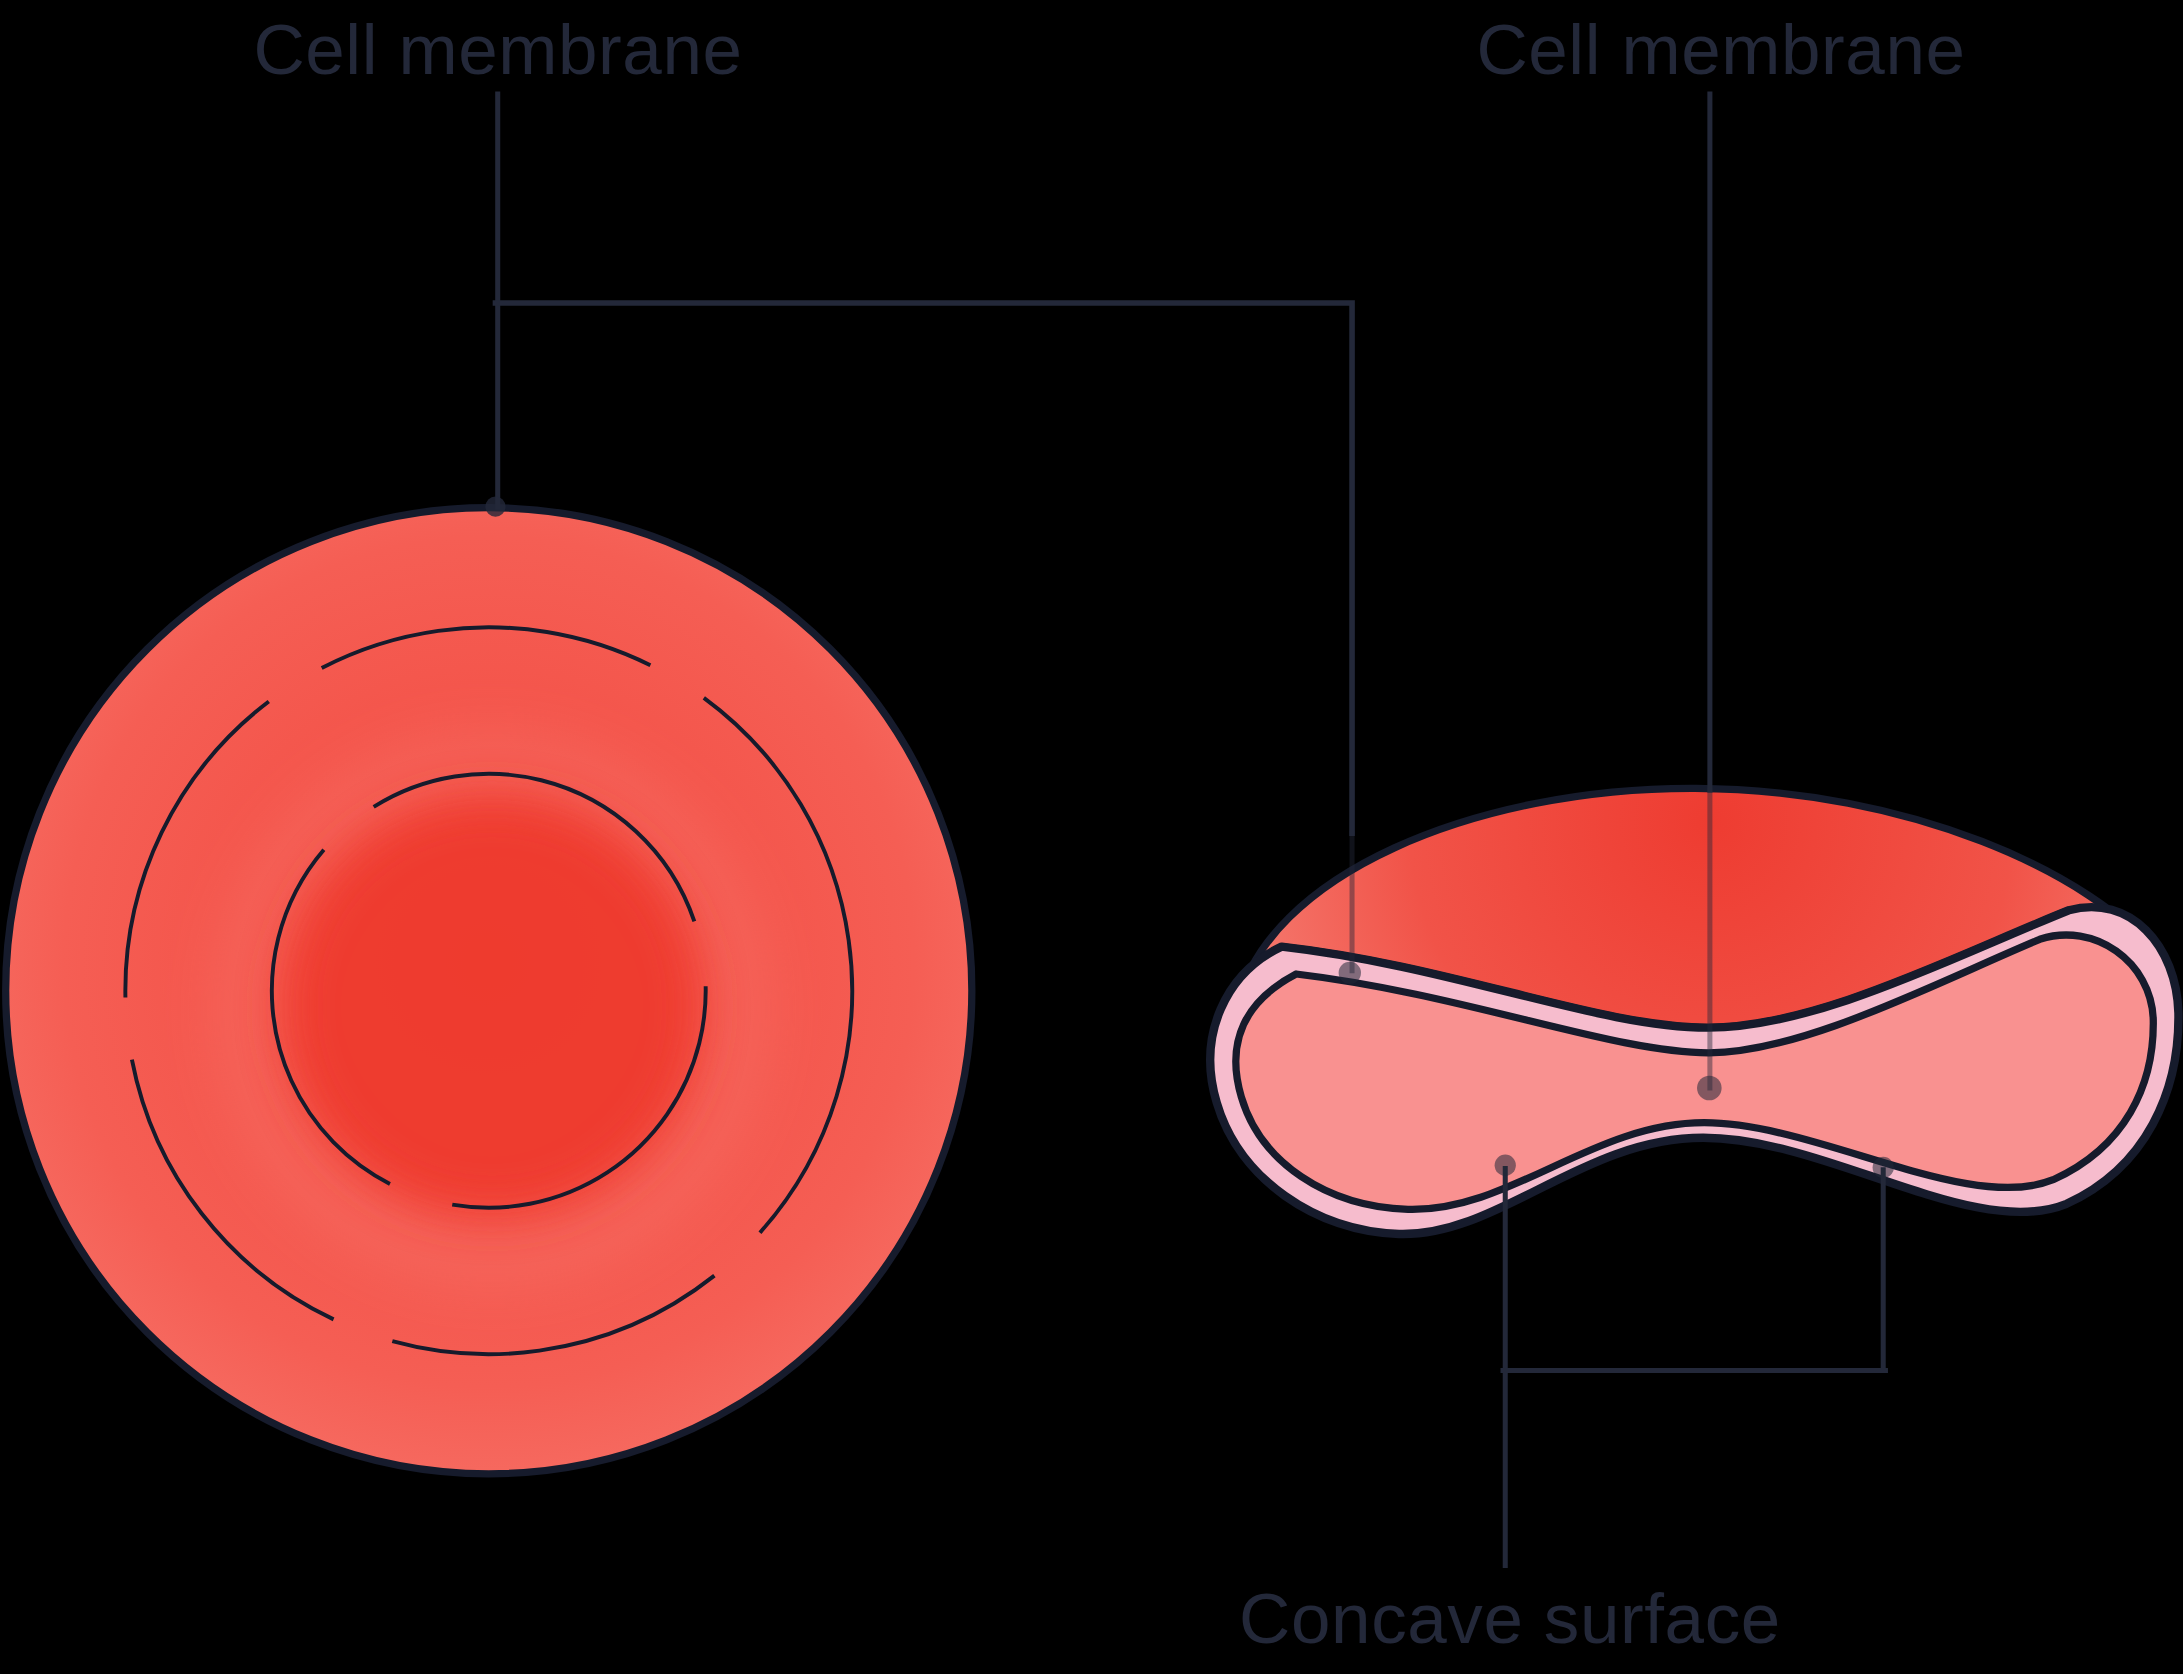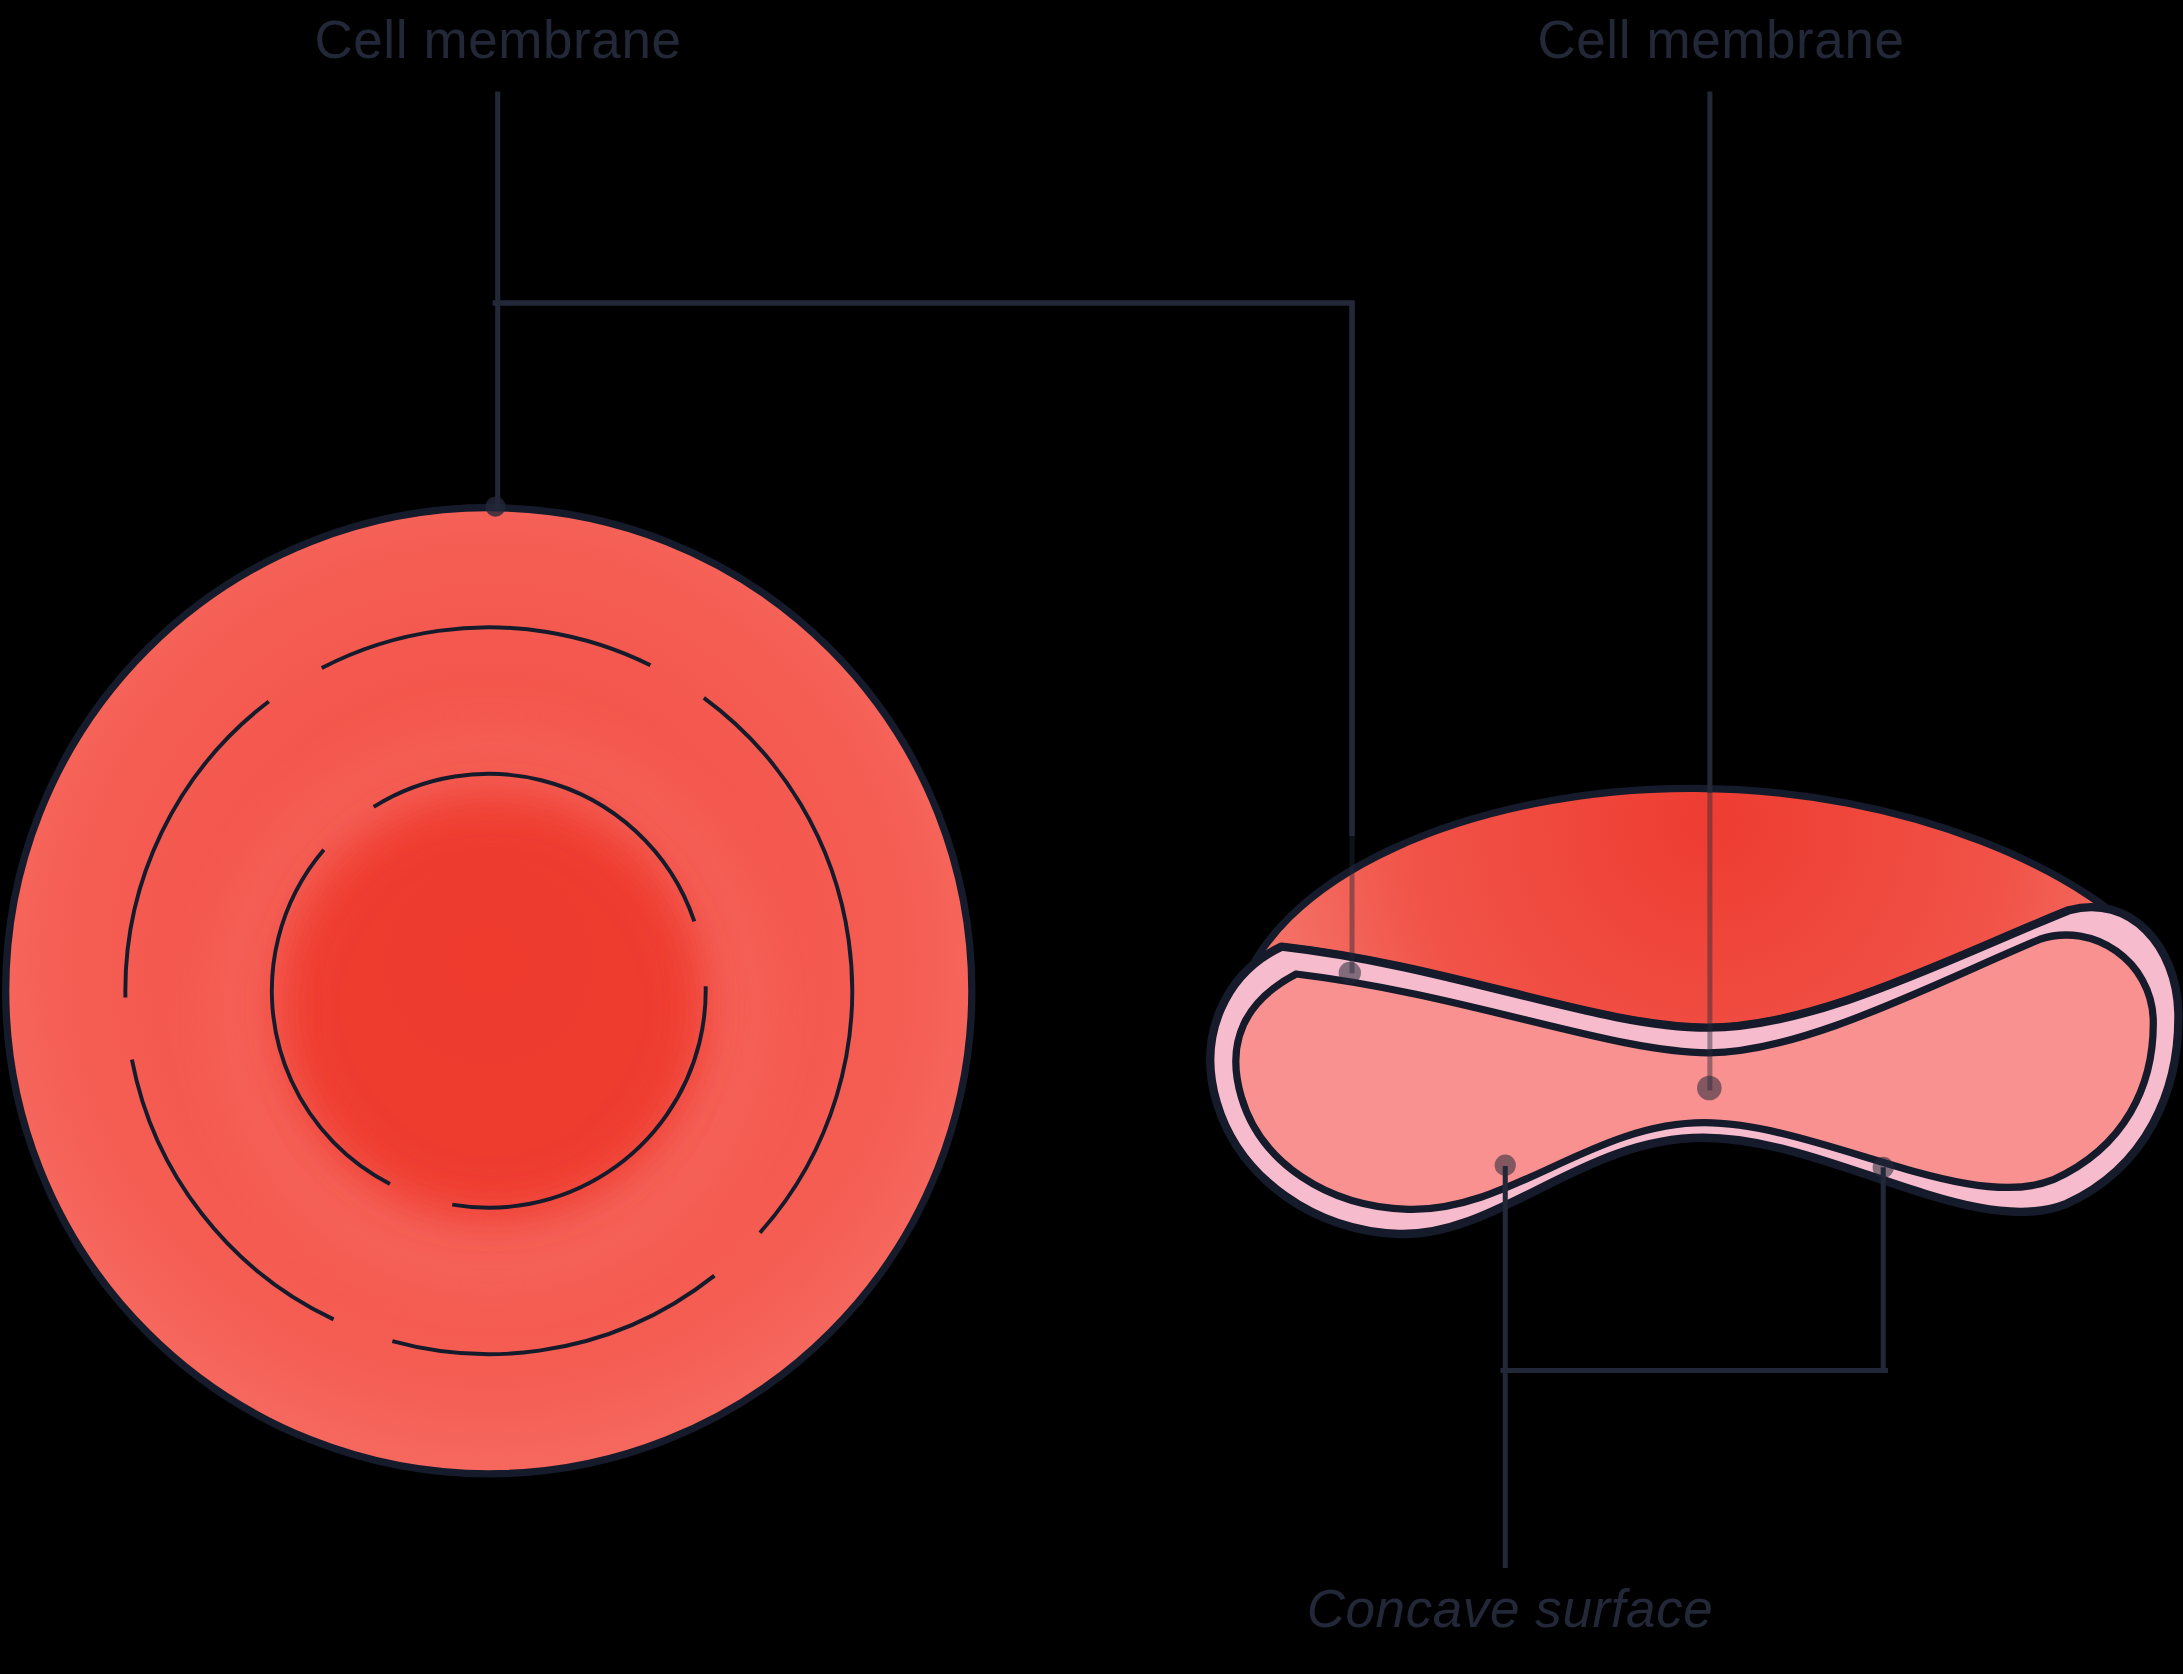--- a/index.html
+++ b/index.html
@@ -17,21 +17,21 @@
     height:1674px;
     background:#000000;
   }
   .stage svg{
     position:absolute;
     left:0; top:0;
   }
   .diagram-label{
     position:absolute;
     transform:translateX(-50%);
-    font-size:53px;
+    font-size:71px;
     line-height:1.1;
     font-weight:400;
     letter-spacing:0.6px;
     color:#232839;
     white-space:nowrap;
     user-select:none;
   }
 </style>
 </head>
 <body>
@@ -127,15 +127,15 @@
       <circle cx="3057" cy="1946" r="22"></circle>
       <circle cx="2692" cy="2084" r="19"></circle>
       <circle cx="3368" cy="2088" r="19"></circle>
     </g>
   </svg>
 
   <div class="diagram-label" style="left:498px; top:11.2px;">Cell membrane</div>
 
   <div class="diagram-label" style="left:1721px; top:11.2px;">Cell membrane</div>
 
-  <div class="diagram-label" style="left:1510px; top:1580px;font-style:italic;">Concave surface</div>
+  <div class="diagram-label" style="left:1510px; top:1580px;">Concave surface</div>
 </div>
 
 
 </body></html>

